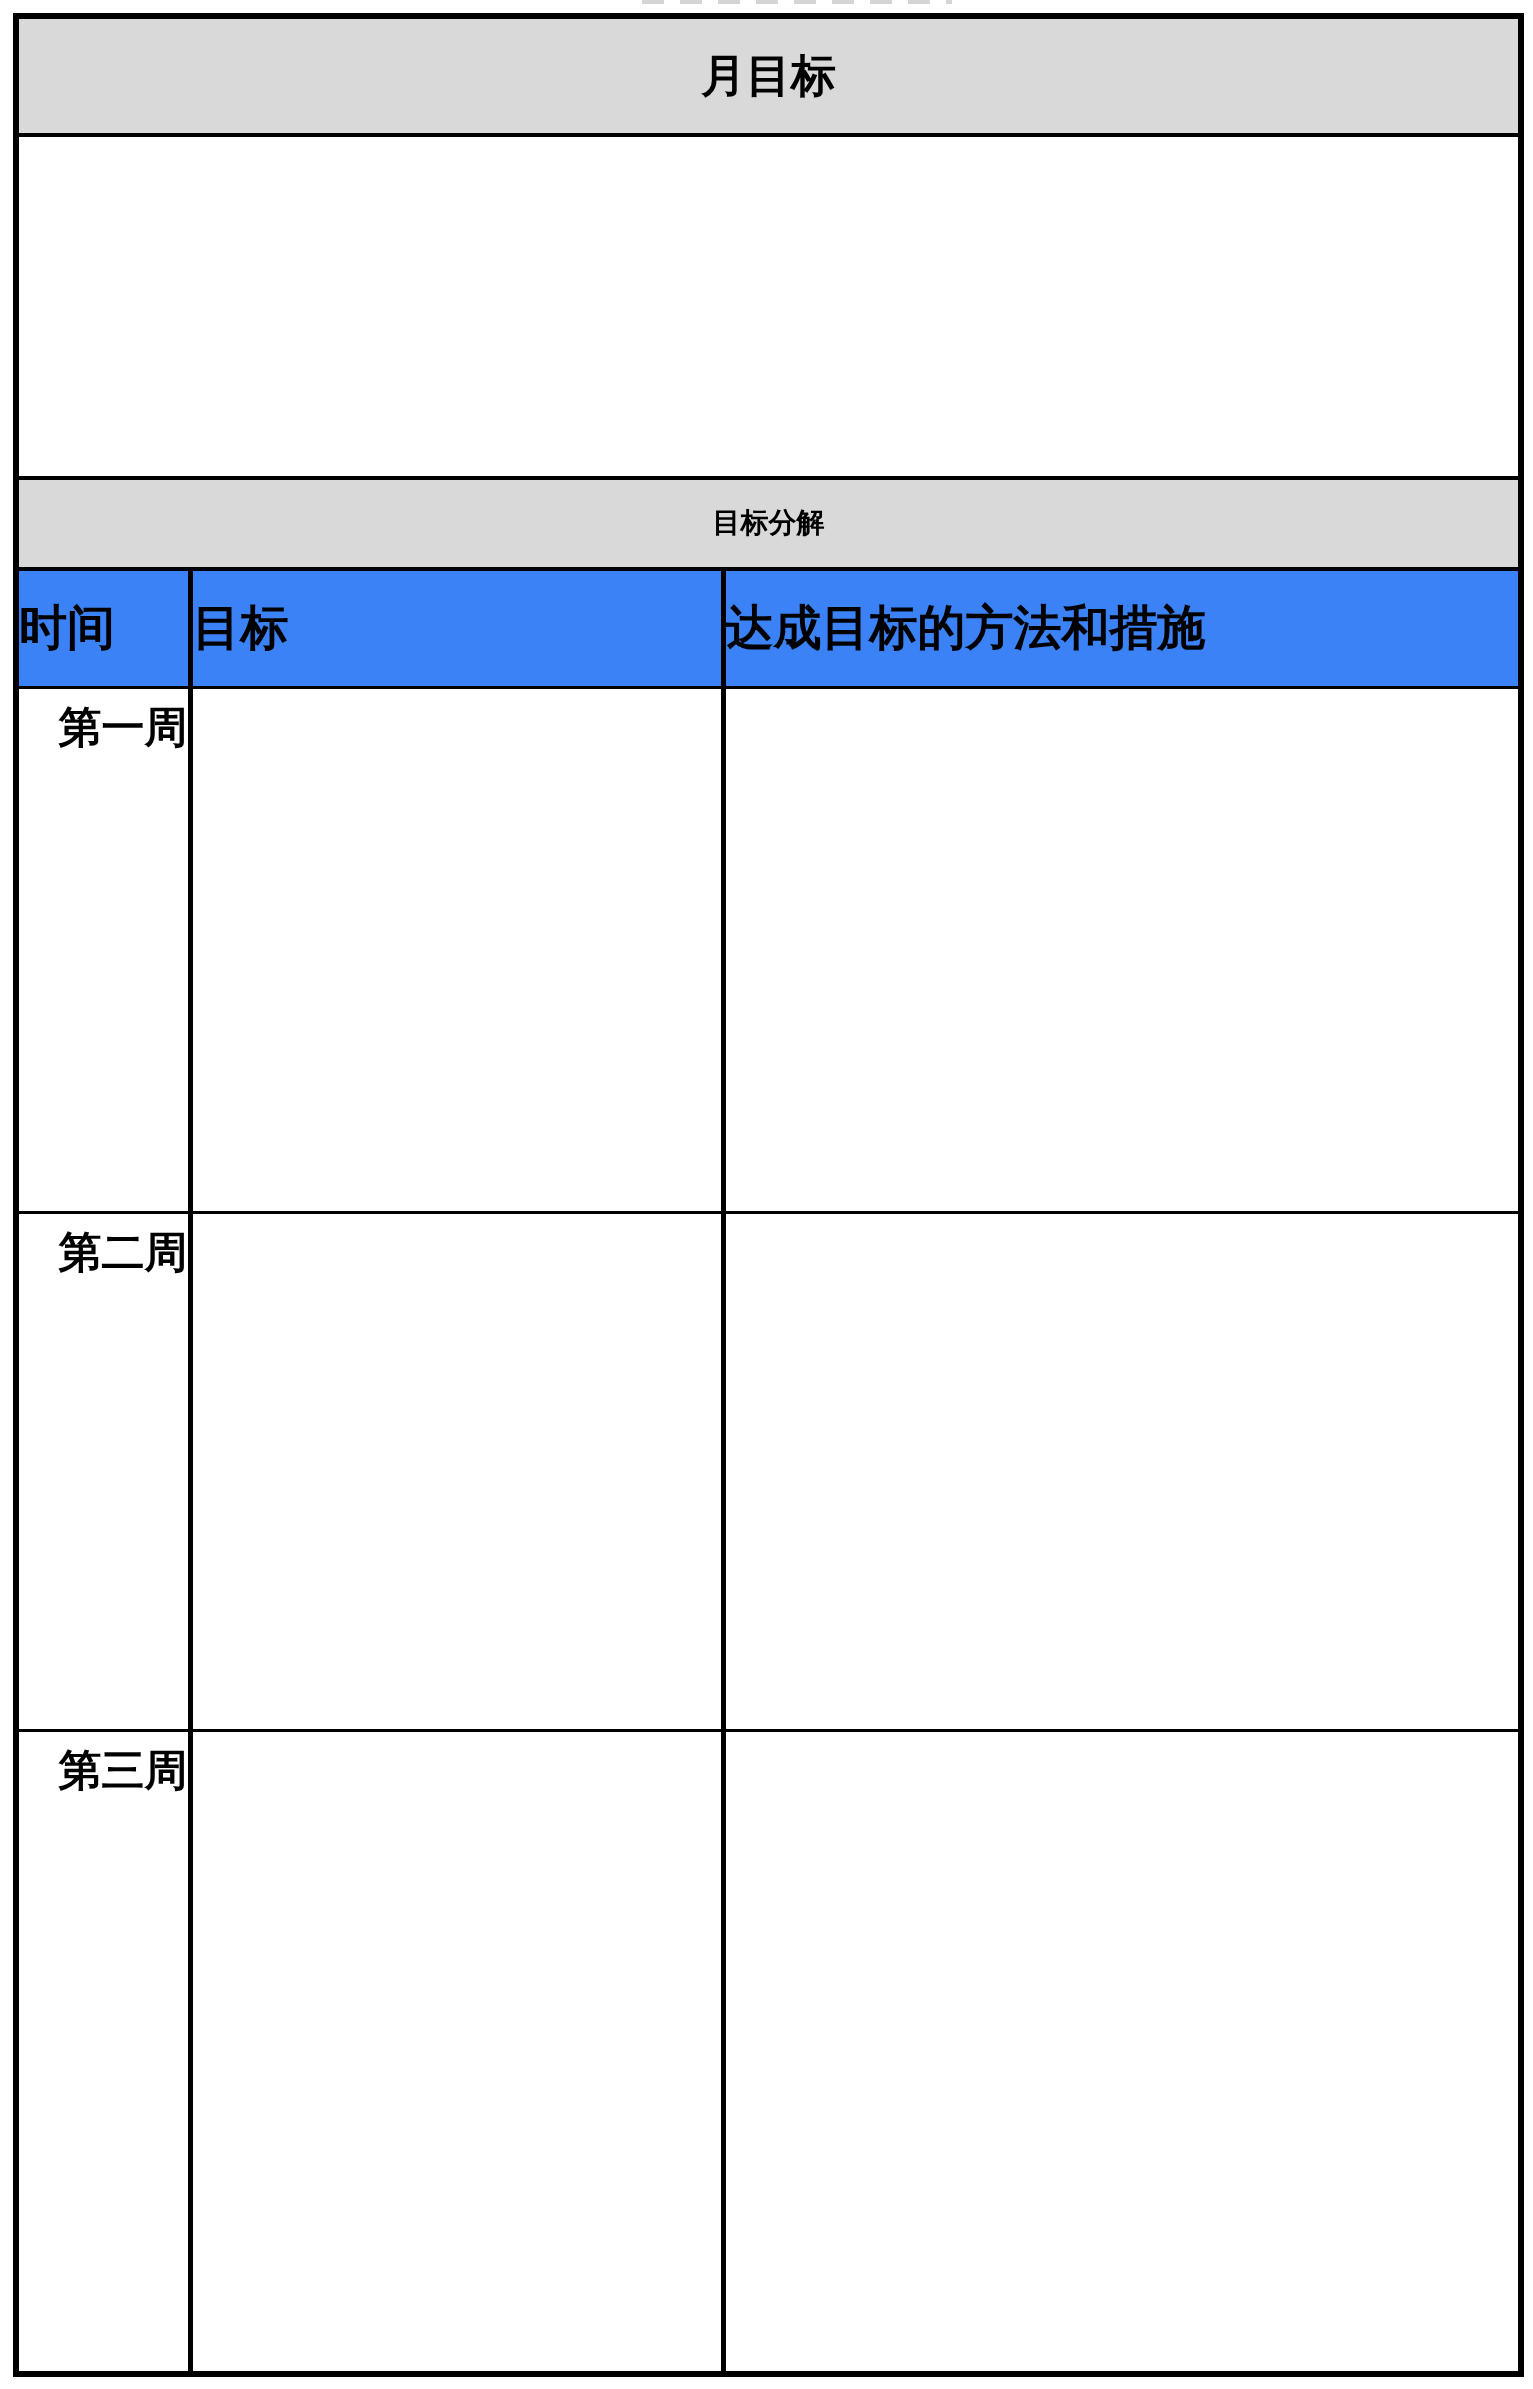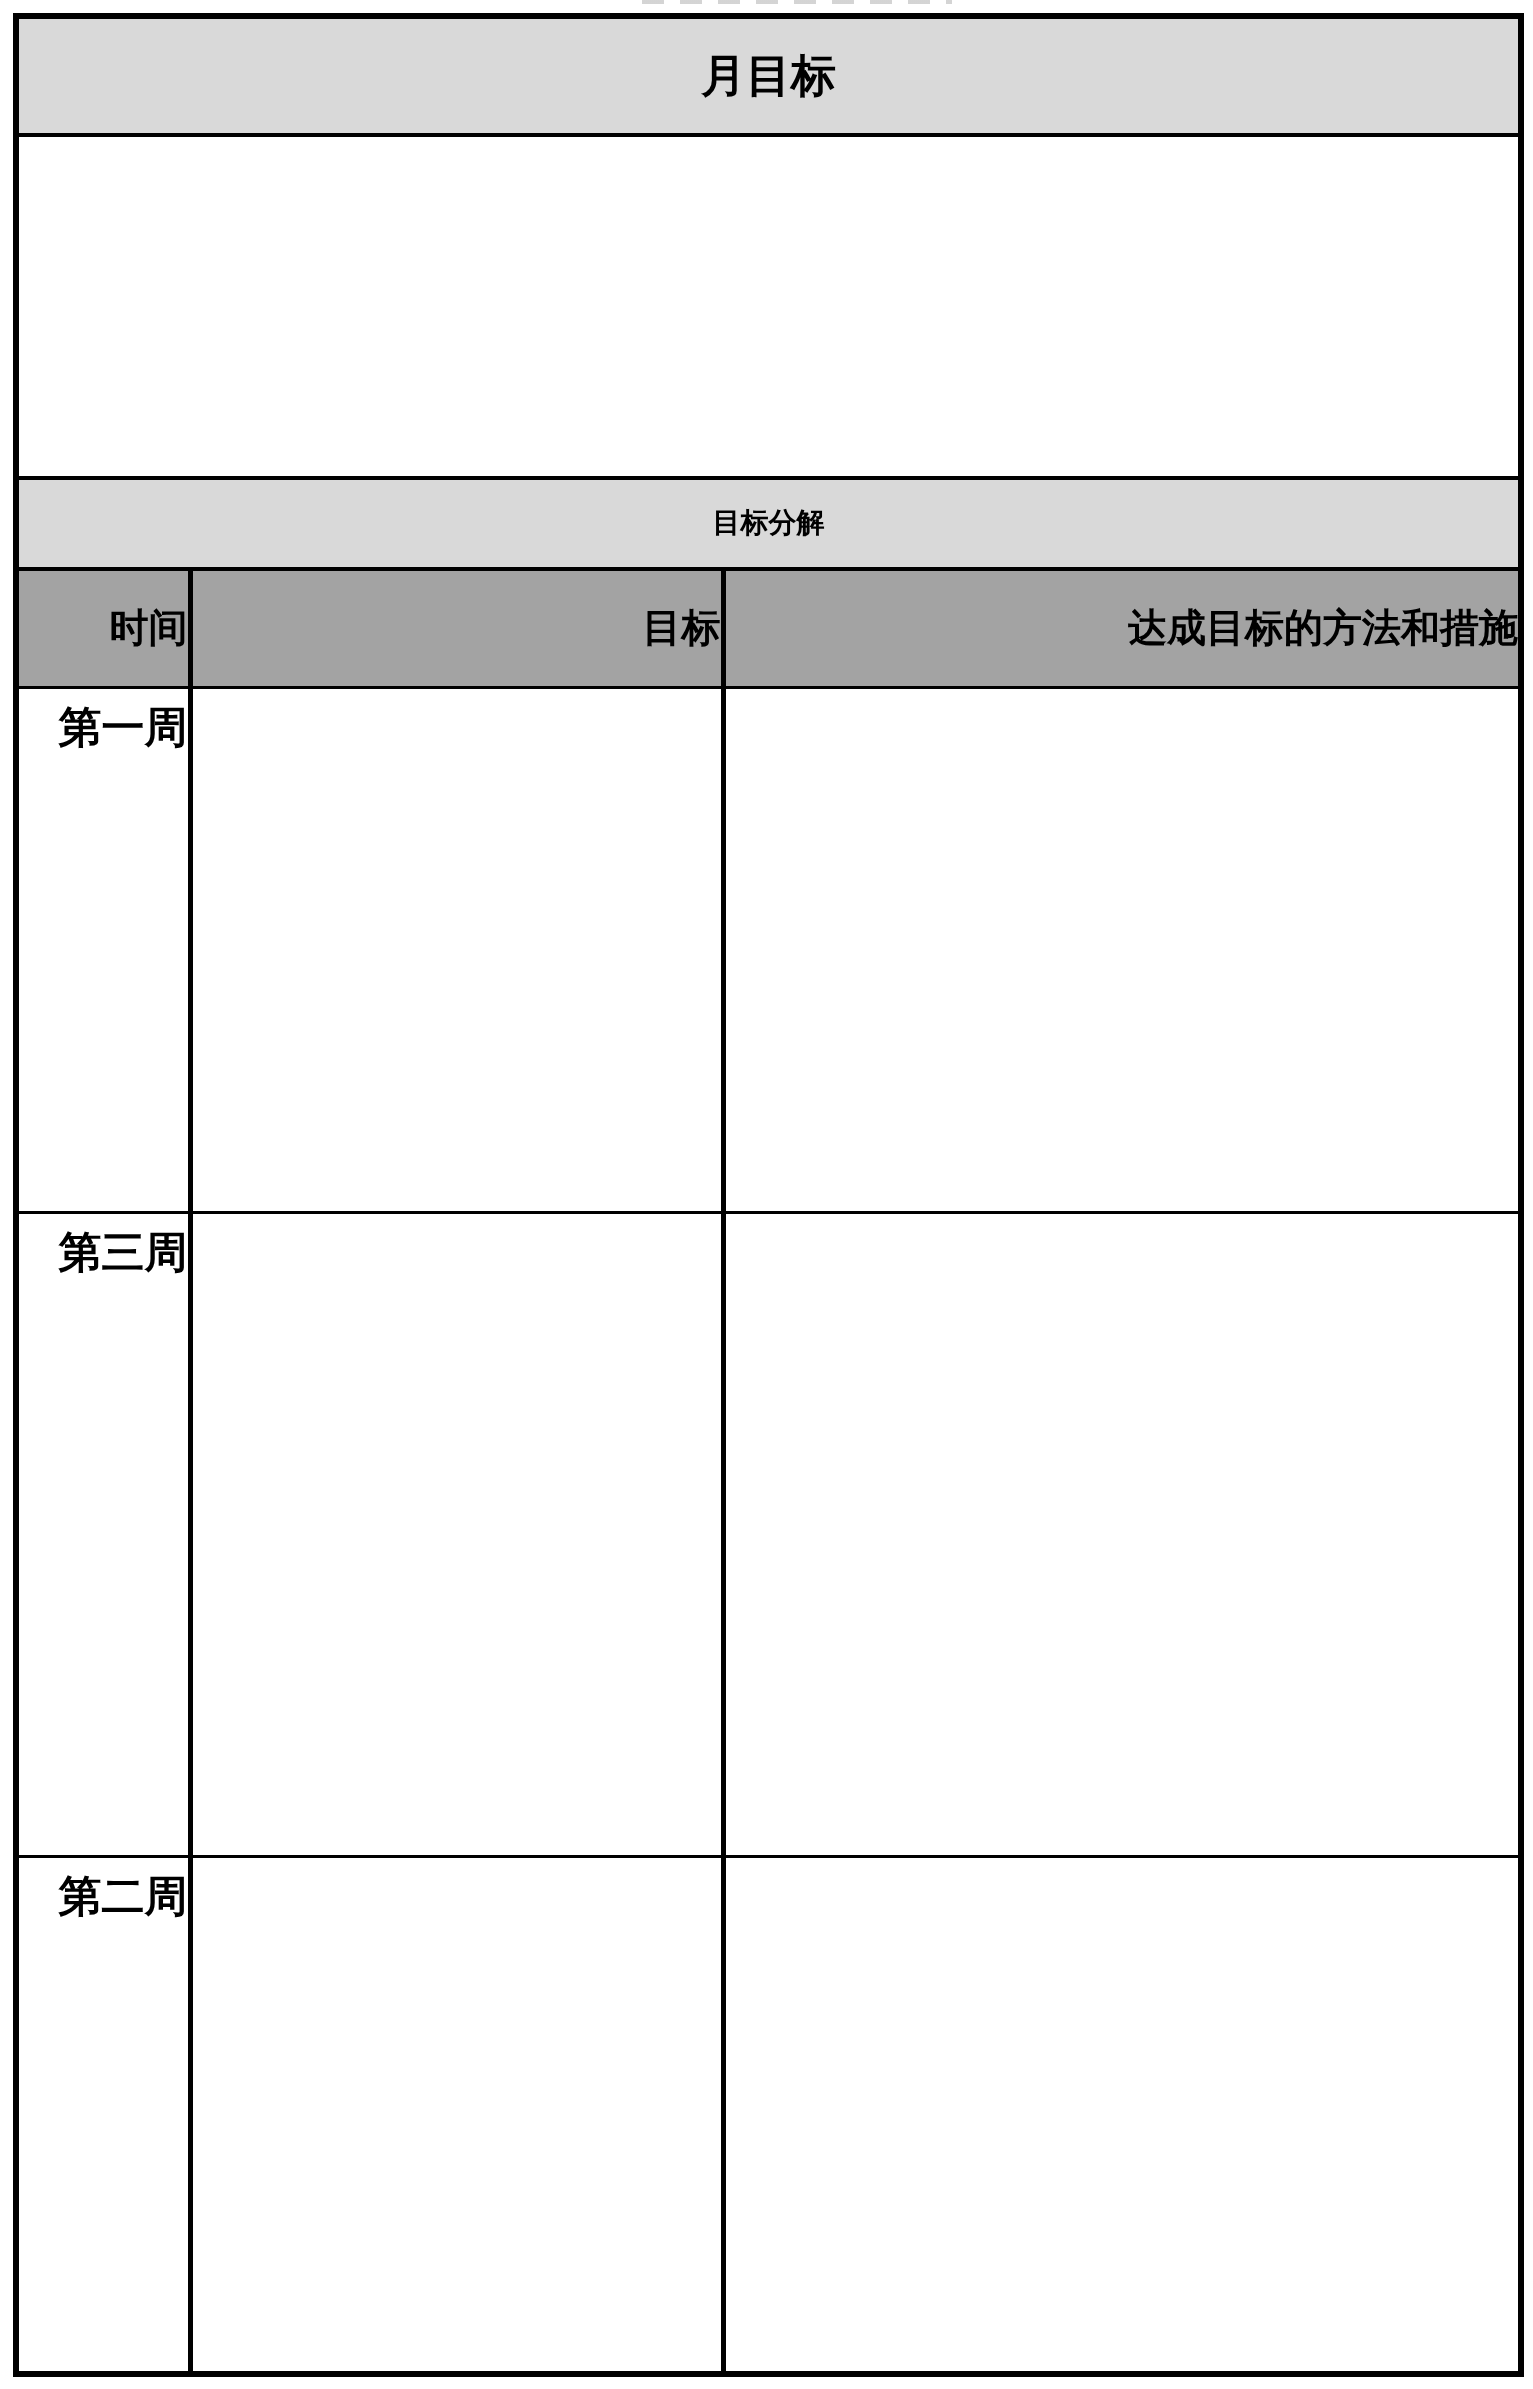--- a/index.html
+++ b/index.html
@@ -38,24 +38,24 @@
   tr.row-breakdown-hdr td {
     background:#d9d9d9;
     text-align:center;
     vertical-align:middle;
     border-bottom-width:4.3px;
   }
   tr.row-month-hdr td   { font-size:45px; }
   tr.row-breakdown-hdr td { font-size:28px; }
   tr.row-month-body td  { background:#ffffff; border-bottom-width:4.3px; }
   tr.row-col-hdr td {
-    text-align:right;
+    text-align:left;
     vertical-align:middle;
-    font-size:39px;
-    background:#a3a3a3;
+    font-size:48px;
+    background:#3b82f6;
   }
   tr.row-week td { background:#ffffff; }
   td.week-label {
     font-size:43px;
     text-align:right;
     vertical-align:top;
     padding:10.3px 0 0 12px;
   }
   td.fill-cell { vertical-align:top; }
 </style>
@@ -91,28 +91,28 @@
       <td>目标</td>
       <td>达成目标的方法和措施</td>
     </tr>
 
     <tr class="row-week" style="height:416px">
       <td class="week-label">第一周</td>
       <td class="fill-cell"></td>
       <td class="fill-cell"></td>
     </tr>
 
-    <tr class="row-week" style="height:510px">
-      <td class="week-label">第三周</td>
+    <tr class="row-week" style="height:410px">
+      <td class="week-label">第二周</td>
       <td class="fill-cell"></td>
       <td class="fill-cell"></td>
     </tr>
 
-    <tr class="row-week" style="height:410px">
-      <td class="week-label">第二周</td>
+    <tr class="row-week" style="height:510px">
+      <td class="week-label">第三周</td>
       <td class="fill-cell"></td>
       <td class="fill-cell"></td>
     </tr>
 
 
   </tbody>
     </table>
 </div>
 
 

